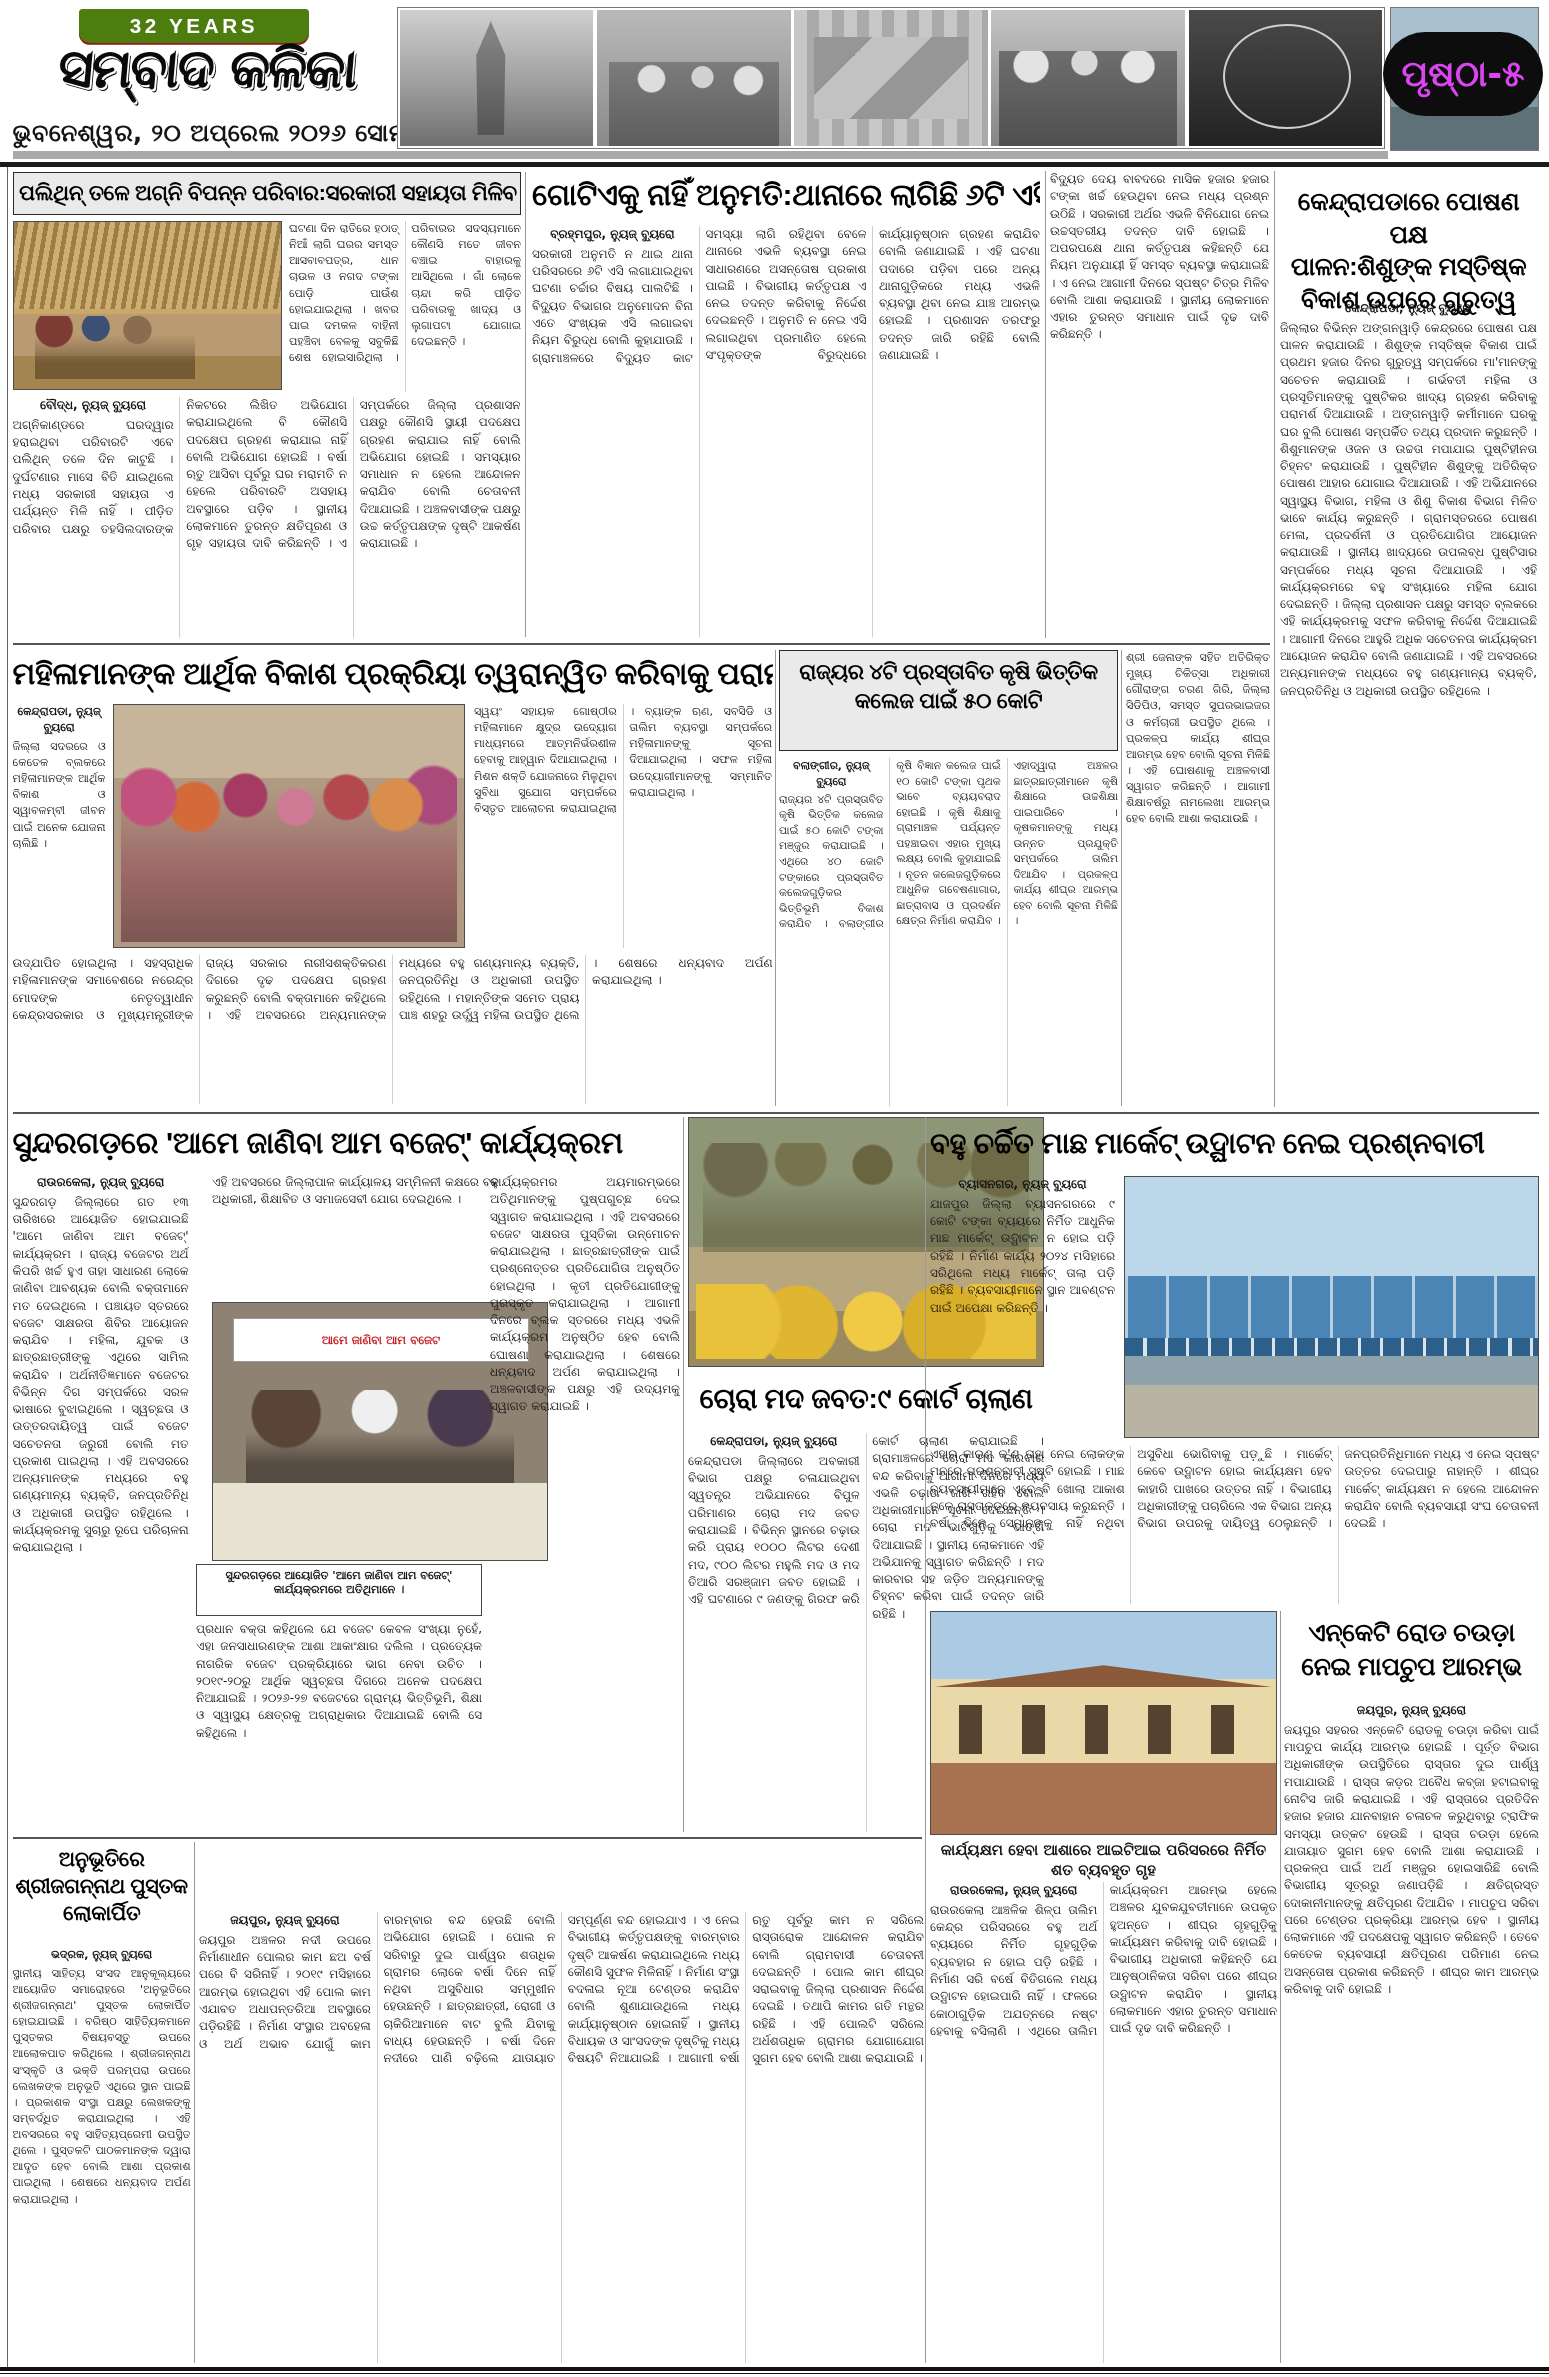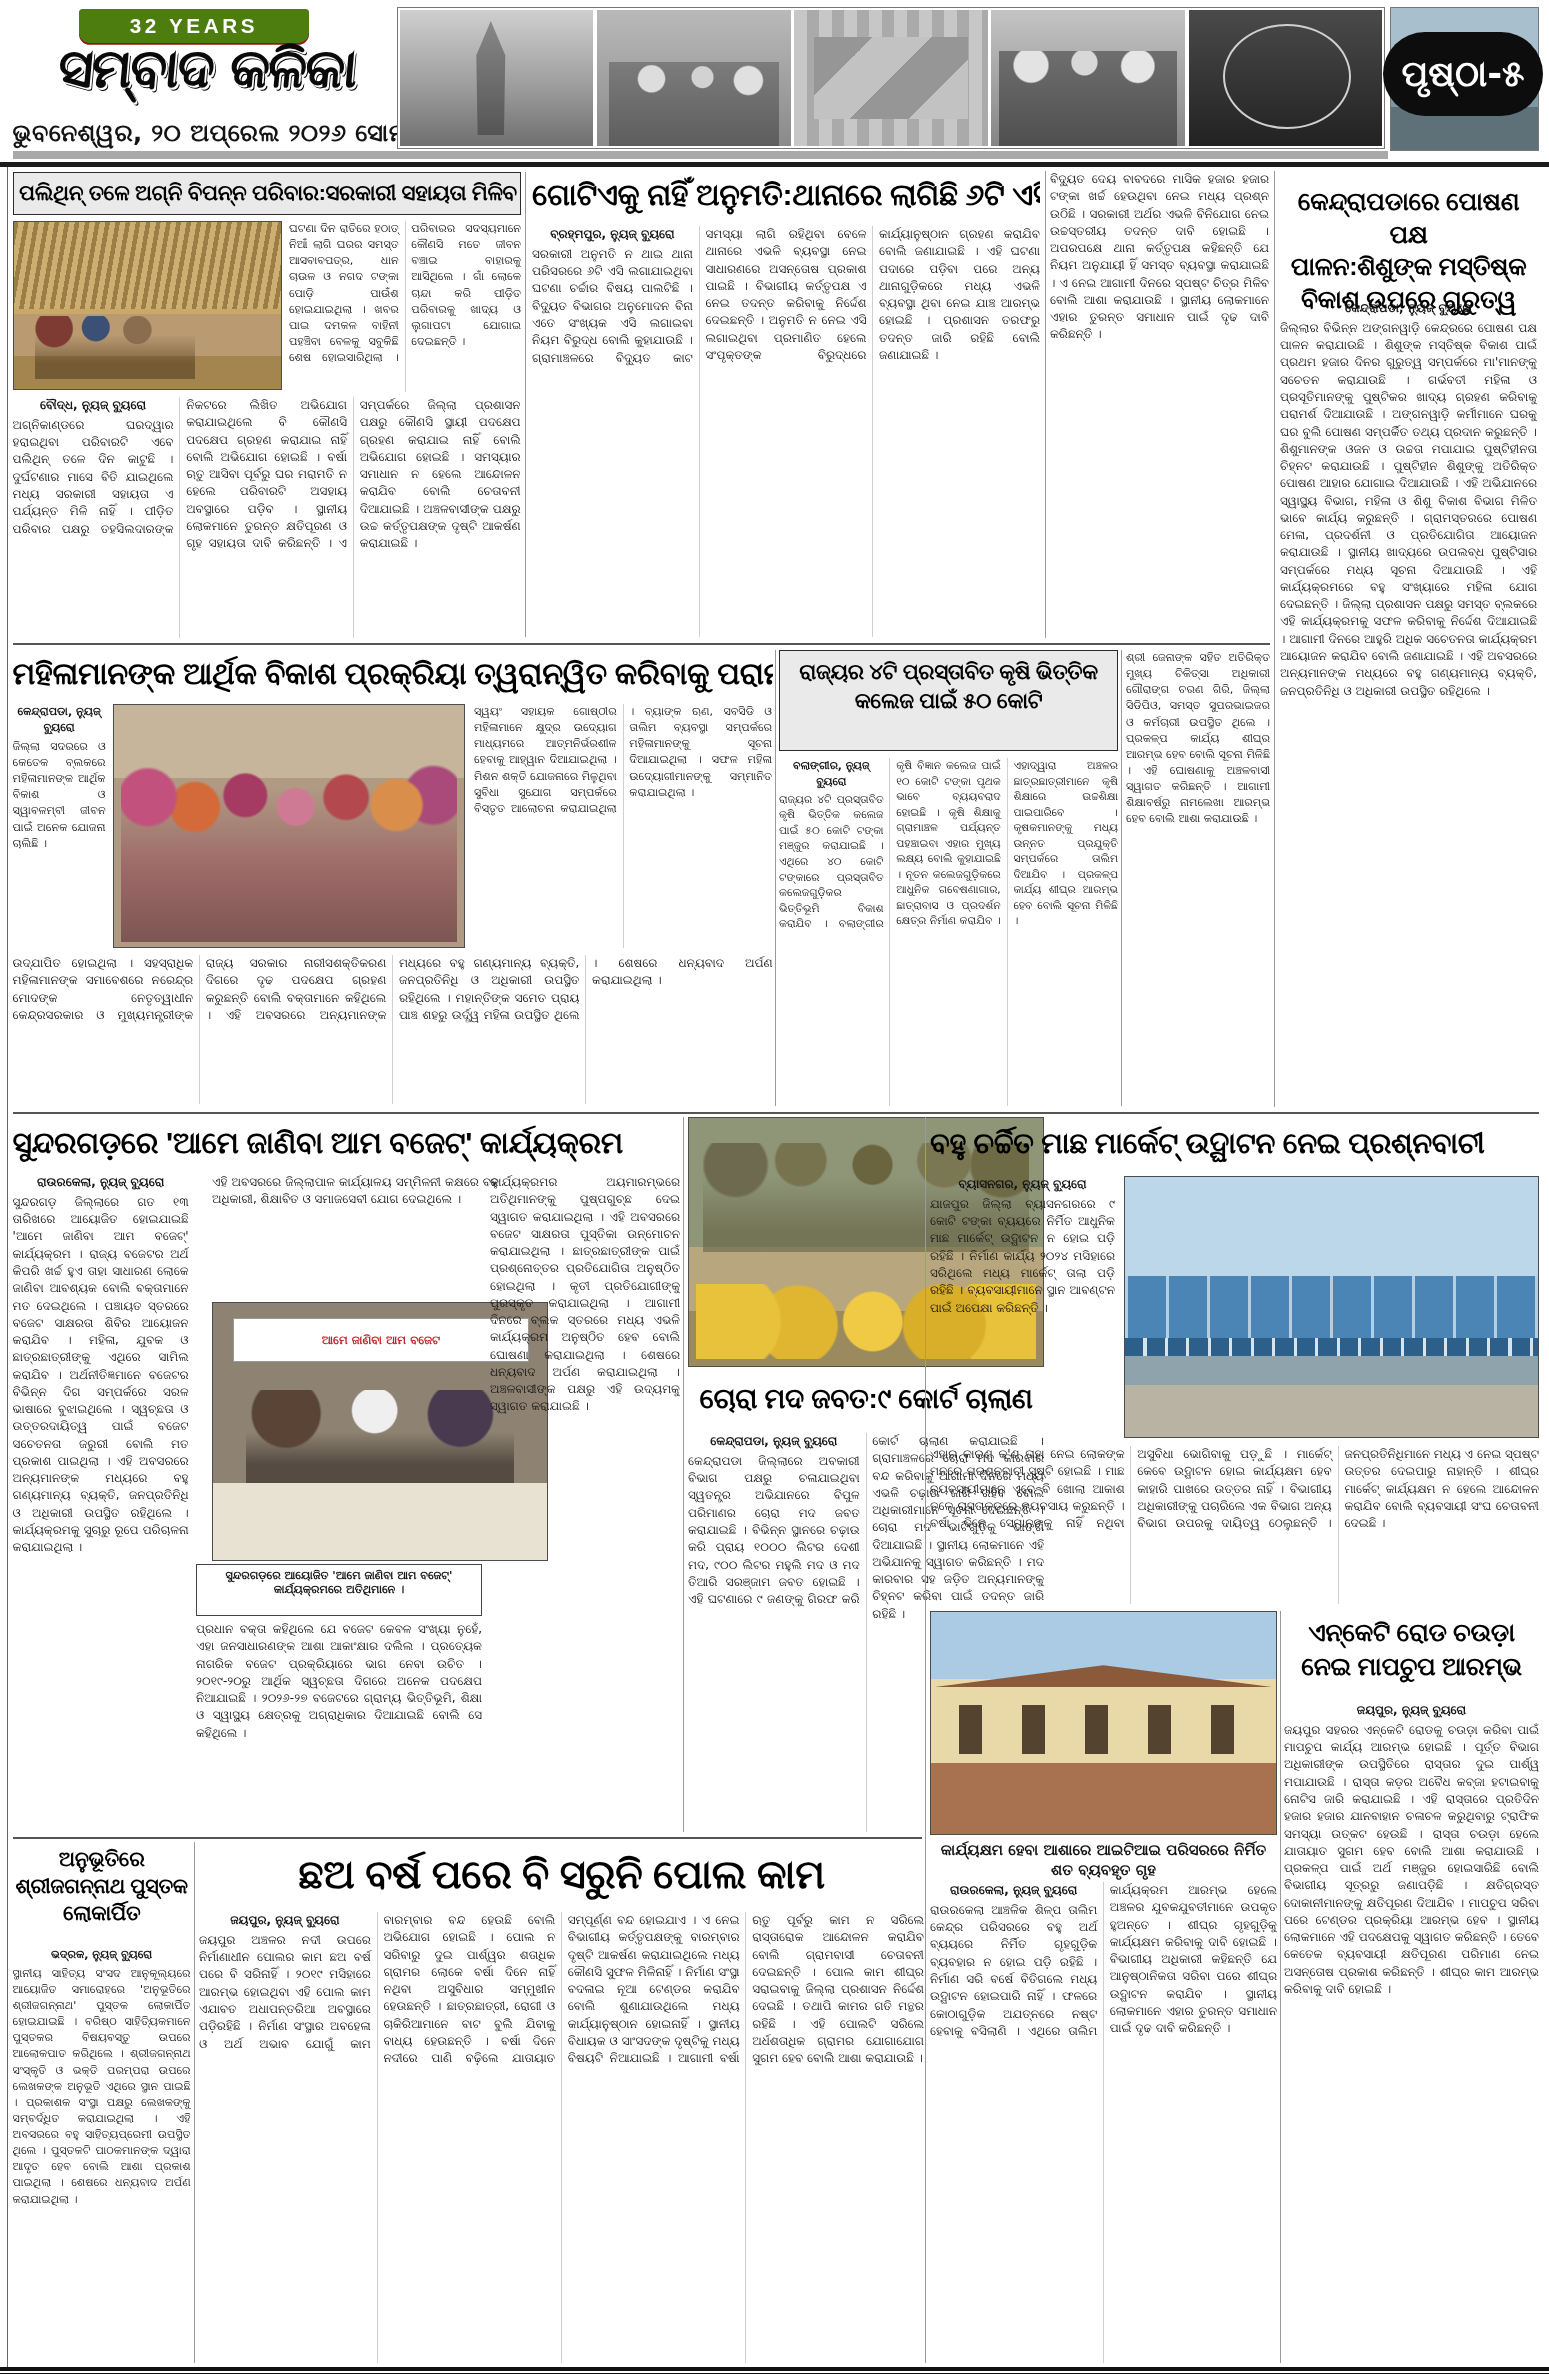--- a/index.html
+++ b/index.html
@@ -29,21 +29,21 @@
   .hp2::before{content:"";position:absolute;left:6%;bottom:0;width:88%;height:62%;background:radial-gradient(circle at 25% 20%,#ddd 0 9%,transparent 10%),radial-gradient(circle at 55% 18%,#d2d2d2 0 9%,transparent 10%),radial-gradient(circle at 82% 22%,#e0e0e0 0 9%,transparent 10%),linear-gradient(180deg,#7c7c7c,#5d5d5d);}
   .hp3{background:repeating-linear-gradient(90deg,#c7c7c7 0 12.6px,#aaa 12.6px 25px);}
   .hp3::before{content:"";position:absolute;left:10%;top:20%;width:80%;height:60%;background:linear-gradient(135deg,#969696 25%,#c2c2c2 25% 50%,#969696 50% 75%,#c2c2c2 75%);}
   .hp4{background:linear-gradient(180deg,#c4c4c4,#858585);}
   .hp4::before{content:"";position:absolute;left:4%;bottom:0;width:92%;height:70%;background:radial-gradient(circle at 18% 15%,#e3e3e3 0 10%,transparent 11%),radial-gradient(circle at 48% 12%,#d8d8d8 0 10%,transparent 11%),radial-gradient(circle at 78% 16%,#e6e6e6 0 10%,transparent 11%),linear-gradient(180deg,#6e6e6e,#4f4f4f);}
   .hp5{background:linear-gradient(180deg,#4a4a4a,#222);}
   .hp5::before{content:"";position:absolute;left:18%;top:10%;width:64%;height:74%;border:2.7px solid #cfcfcf;border-radius:50%;}
   .rphoto{position:absolute;left:1390px;top:7.2px;width:147px;height:142px;border:0.9px solid #777;
           background:linear-gradient(180deg,#a8bfcd 0 45%,#7e97a4 45% 70%,#5e7078 70%);}
   .badge{position:absolute;left:1383px;top:32px;width:160px;height:84px;background:#0d0d0d;border-radius:47px;
-         display:flex;align-items:center;justify-content:center;color:#ffffff;font-weight:bold;font-size:36px;}
+         display:flex;align-items:center;justify-content:center;color:#d946ef;font-weight:bold;font-size:36px;}
   
   .vr{position:absolute;width:0.9px;background:#9a9a9a;}
   .hr{position:absolute;height:1.8px;background:#555;}
   .leftrule{position:absolute;left:7.2px;top:167px;width:0.9px;height:2200px;background:#666;}
   .botrule{position:absolute;left:0;top:2367px;width:1550px;height:3.6px;background:#111;}
   .botrule2{position:absolute;left:0;top:2373px;width:1550px;height:0.9px;background:#111;}
   
   .bt{font-size:12px;line-height:1.44;text-align:justify;overflow:hidden;}
   .cols2{column-count:2;column-gap:12.6px;column-rule:0.9px solid #cfcfcf;}
   .cols3{column-count:3;column-gap:12.6px;column-rule:0.9px solid #cfcfcf;}
@@ -201,21 +201,20 @@
   </div>
 
   <div class="hr" style="left:12.6px;top:1837px;width:909px;"></div>
 
   <div class="abs ctr hl" style="left:12.6px;top:1846px;width:178px;font-size:20.7px;line-height:1.3;">ଅନୁଭୂତିରେ ଶ୍ରୀଜଗନ୍ନାଥ ପୁସ୍ତକ ଲୋକାର୍ପିତ</div>
   <div class="abs bt" style="left:12.6px;top:1947px;width:178px;height:417px;font-size:11.2px;">
     <b class="dl">ଭଦ୍ରକ, ନ୍ୟୁଜ୍ ବ୍ୟୁରୋ</b>
     <span>ସ୍ଥାନୀୟ ସାହିତ୍ୟ ସଂସଦ ଆନୁକୂଲ୍ୟରେ ଆୟୋଜିତ ସମାରୋହରେ 'ଅନୁଭୂତିରେ ଶ୍ରୀଜଗନ୍ନାଥ' ପୁସ୍ତକ ଲୋକାର୍ପିତ ହୋଇଯାଇଛି । ବରିଷ୍ଠ ସାହିତ୍ୟିକମାନେ ପୁସ୍ତକର ବିଷୟବସ୍ତୁ ଉପରେ ଆଲୋକପାତ କରିଥିଲେ । ଶ୍ରୀଜଗନ୍ନାଥ ସଂସ୍କୃତି ଓ ଭକ୍ତି ପରମ୍ପରା ଉପରେ ଲେଖକଙ୍କ ଅନୁଭୂତି ଏଥିରେ ସ୍ଥାନ ପାଇଛି । ପ୍ରକାଶକ ସଂସ୍ଥା ପକ୍ଷରୁ ଲେଖକଙ୍କୁ ସମ୍ବର୍ଦ୍ଧିତ କରାଯାଇଥିଲା । ଏହି ଅବସରରେ ବହୁ ସାହିତ୍ୟପ୍ରେମୀ ଉପସ୍ଥିତ ଥିଲେ । ପୁସ୍ତକଟି ପାଠକମାନଙ୍କ ଦ୍ୱାରା ଆଦୃତ ହେବ ବୋଲି ଆଶା ପ୍ରକାଶ ପାଇଥିଲା । ଶେଷରେ ଧନ୍ୟବାଦ ଅର୍ପଣ କରାଯାଇଥିଲା ।</span>
   </div>
 
-  <div class="abs ctr hl nowrap" style="left:199px;top:1846px;width:725px;height:57px;font-size:40px;line-height:57px;">ଛଅ ବର୍ଷ ପରେ ବି ସରୁନି ପୋଲ କାମ</div>
   <div class="abs bt cols4" style="left:199px;top:1912px;width:725px;height:451px;">
     <b class="dl">ଜୟପୁର, ନ୍ୟୁଜ୍ ବ୍ୟୁରୋ</b>
     <span>ଜୟପୁର ଅଞ୍ଚଳର ନଦୀ ଉପରେ ନିର୍ମାଣାଧୀନ ପୋଲର କାମ ଛଅ ବର୍ଷ ପରେ ବି ସରିନାହିଁ । ୨୦୧୯ ମସିହାରେ ଆରମ୍ଭ ହୋଇଥିବା ଏହି ପୋଲ କାମ ଏଯାବତ ଅଧାପନ୍ତରିଆ ଅବସ୍ଥାରେ ପଡ଼ିରହିଛି । ନିର୍ମାଣ ସଂସ୍ଥାର ଅବହେଳା ଓ ଅର୍ଥ ଅଭାବ ଯୋଗୁଁ କାମ ବାରମ୍ବାର ବନ୍ଦ ହେଉଛି ବୋଲି ଅଭିଯୋଗ ହୋଇଛି । ପୋଲ ନ ସରିବାରୁ ଦୁଇ ପାର୍ଶ୍ୱର ଶତାଧିକ ଗ୍ରାମର ଲୋକେ ବର୍ଷା ଦିନେ ନାହିଁ ନଥିବା ଅସୁବିଧାର ସମ୍ମୁଖୀନ ହେଉଛନ୍ତି । ଛାତ୍ରଛାତ୍ରୀ, ରୋଗୀ ଓ ଚାକିରିଆମାନେ ବାଟ ବୁଲି ଯିବାକୁ ବାଧ୍ୟ ହେଉଛନ୍ତି । ବର୍ଷା ଦିନେ ନଦୀରେ ପାଣି ବଢ଼ିଲେ ଯାତାୟାତ ସମ୍ପୂର୍ଣ୍ଣ ବନ୍ଦ ହୋଇଯାଏ । ଏ ନେଇ ବିଭାଗୀୟ କର୍ତ୍ତୃପକ୍ଷଙ୍କୁ ବାରମ୍ବାର ଦୃଷ୍ଟି ଆକର୍ଷଣ କରାଯାଇଥିଲେ ମଧ୍ୟ କୌଣସି ସୁଫଳ ମିଳିନାହିଁ । ନିର୍ମାଣ ସଂସ୍ଥା ବଦଳାଇ ନୂଆ ଟେଣ୍ଡର କରାଯିବ ବୋଲି ଶୁଣାଯାଉଥିଲେ ମଧ୍ୟ କାର୍ଯ୍ୟାନୁଷ୍ଠାନ ହୋଇନାହିଁ । ସ୍ଥାନୀୟ ବିଧାୟକ ଓ ସାଂସଦଙ୍କ ଦୃଷ୍ଟିକୁ ମଧ୍ୟ ବିଷୟଟି ନିଆଯାଇଛି । ଆଗାମୀ ବର୍ଷା ଋତୁ ପୂର୍ବରୁ କାମ ନ ସରିଲେ ରାସ୍ତାରୋକ ଆନ୍ଦୋଳନ କରାଯିବ ବୋଲି ଗ୍ରାମବାସୀ ଚେତାବନୀ ଦେଇଛନ୍ତି । ପୋଲ କାମ ଶୀଘ୍ର ସରାଇବାକୁ ଜିଲ୍ଲା ପ୍ରଶାସନ ନିର୍ଦ୍ଦେଶ ଦେଇଛି । ତଥାପି କାମର ଗତି ମନ୍ଥର ରହିଛି । ଏହି ପୋଲଟି ସରିଲେ ଅର୍ଧଶତାଧିକ ଗ୍ରାମର ଯୋଗାଯୋଗ ସୁଗମ ହେବ ବୋଲି ଆଶା କରାଯାଉଛି ।</span>
   </div>
 
   <div class="vr" style="left:525px;top:172px;height:465px;"></div>
   <div class="vr" style="left:1045px;top:171px;height:467px;"></div>
   <div class="vr" style="left:1274px;top:171px;height:936px;"></div>
   <div class="vr" style="left:775px;top:650px;height:456px;"></div>
   <div class="vr" style="left:1121px;top:650px;height:456px;"></div>

